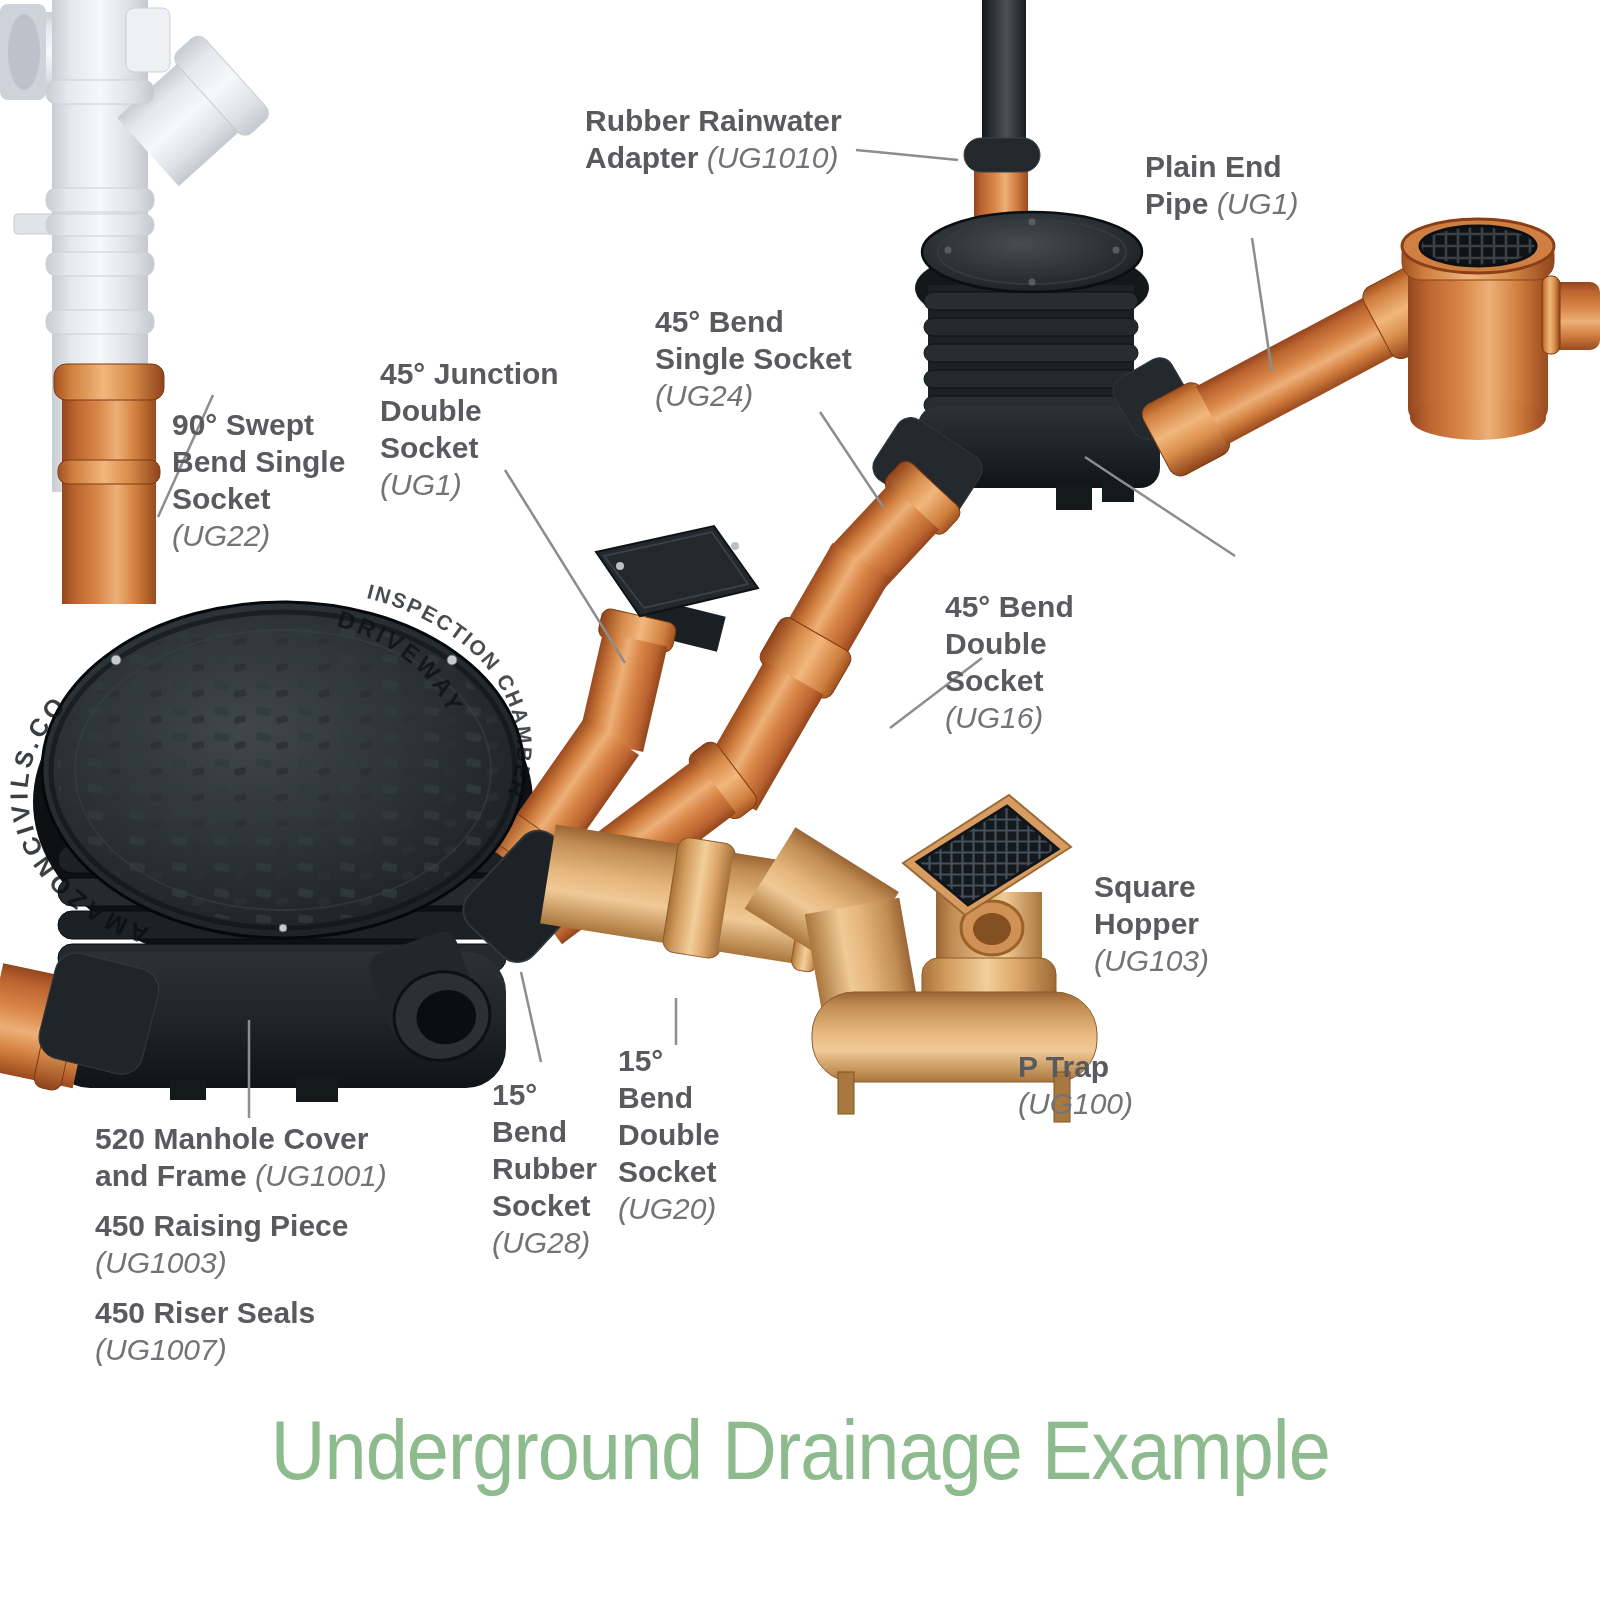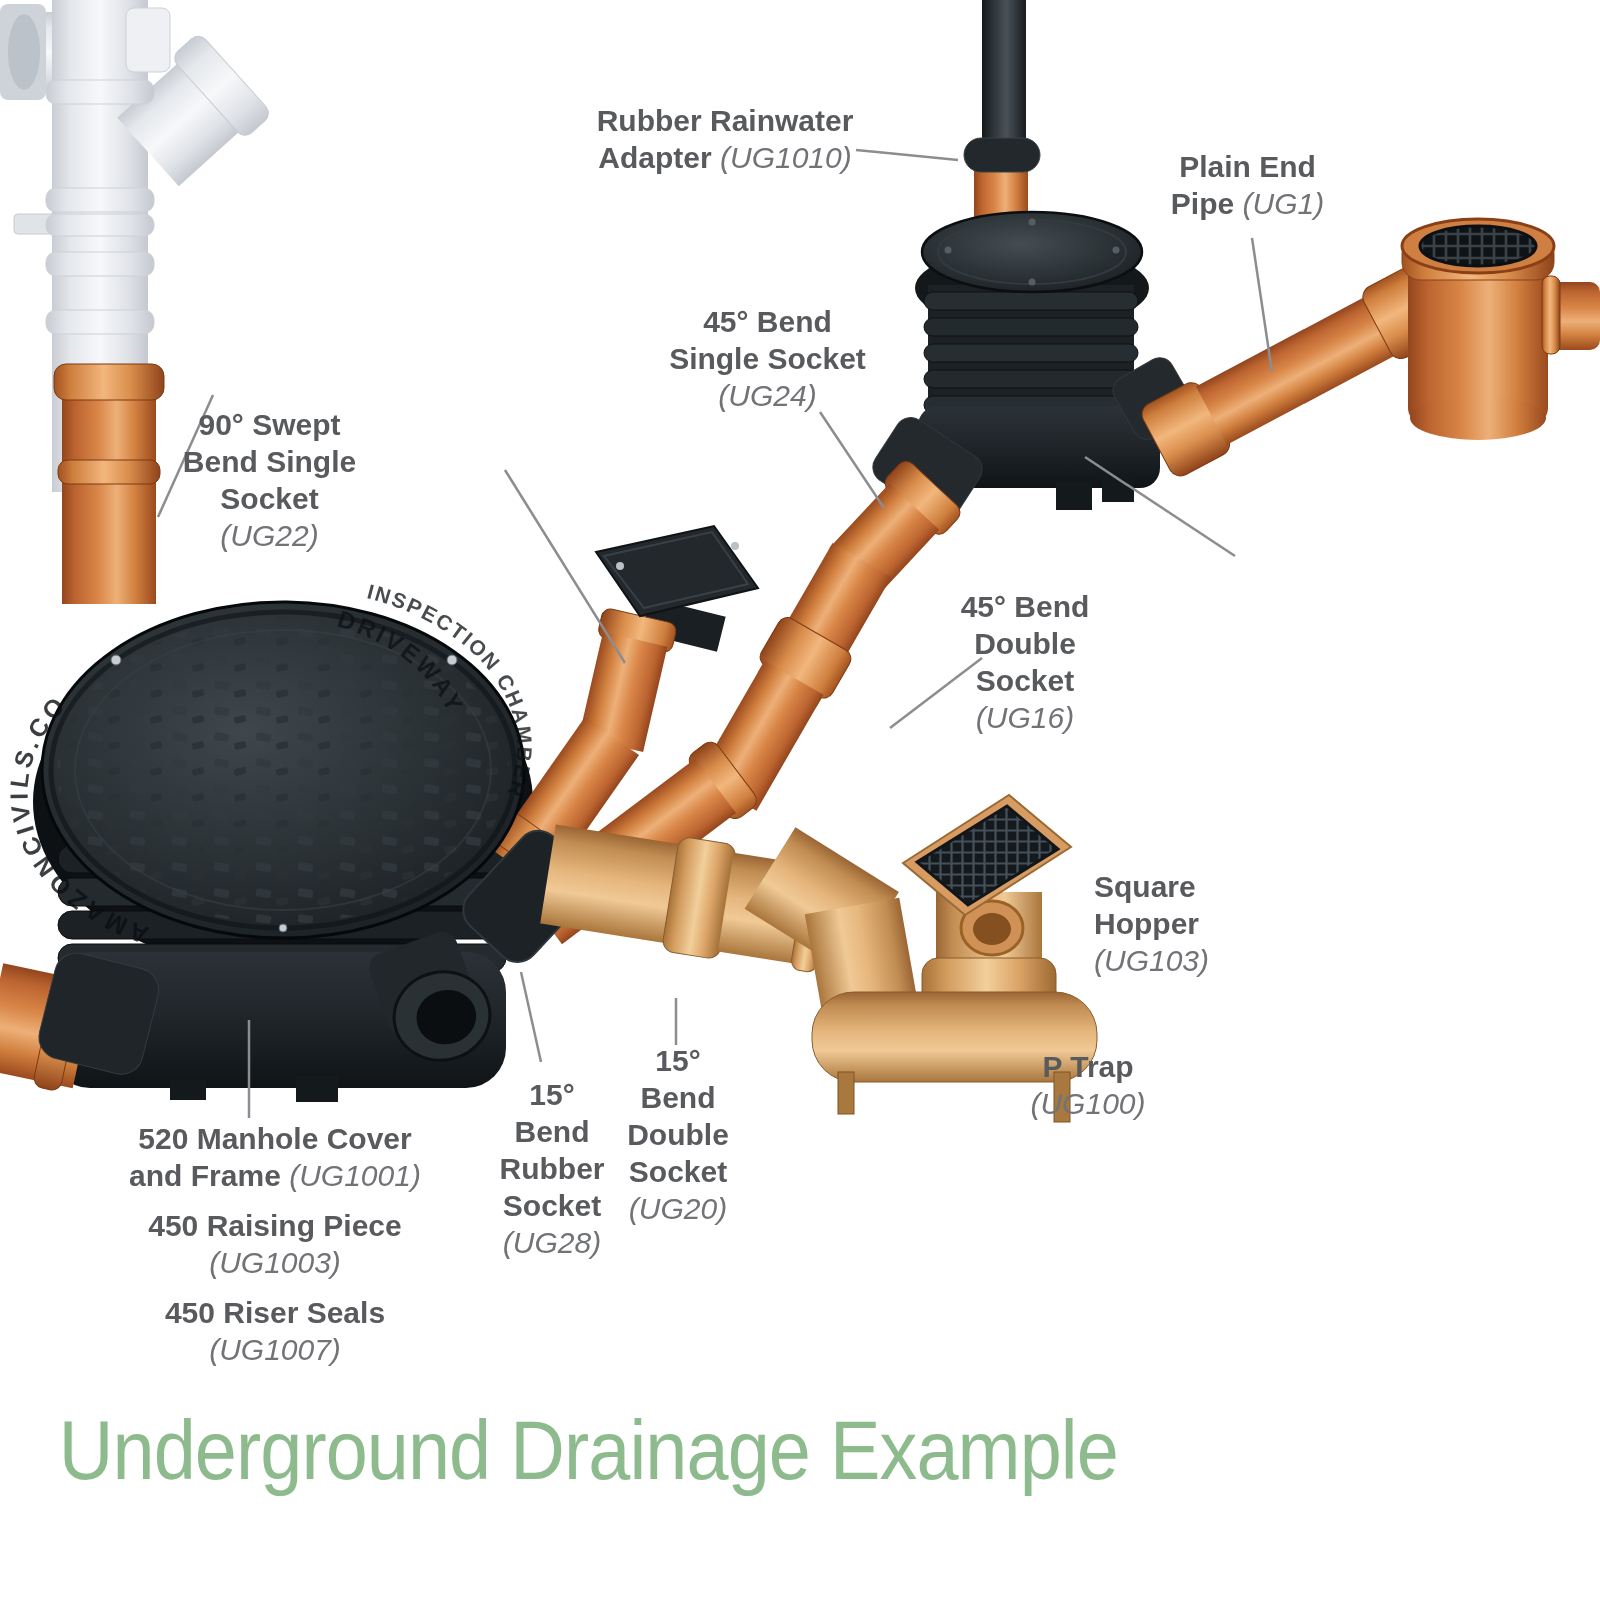--- a/index.html
+++ b/index.html
@@ -1,24 +1,24 @@
 <!DOCTYPE html>
 <html><head>
 <meta charset="utf-8">
 <style>
   html,body{margin:0;padding:0;background:#ffffff;}
   .stage{position:relative;width:1600px;height:1600px;background:#ffffff;overflow:hidden;
          font-family:"Liberation Sans",sans-serif;}
   .scene{position:absolute;left:0;top:0;}
-  .lbl{position:absolute;text-align:center;font-weight:700;font-size:30px;line-height:37px;
+  .lbl{position:absolute;font-weight:700;font-size:30px;line-height:37px;
        color:#595a5d;letter-spacing:0;}
   .lbl .b{font-weight:700;}
   .lbl .i{font-style:italic;font-weight:400;color:#717377;}
   .grp-line{margin-top:13px;}
-  .title{position:absolute;left:0;right:0;top:1404px;text-align:left;}
+  .title{position:absolute;left:0;right:0;top:1404px;text-align:center;}
   .title span{display:inline-block;transform:scaleX(.9);transform-origin:center;
        font-weight:400;font-size:84px;line-height:1.1;color:#8dbb8d;letter-spacing:-1px;}
 </style>
 </head>
 <body>
 
 <div class="stage">
 
 <svg class="scene" width="1600" height="1600" viewBox="0 0 1600 1600">
   <defs>
@@ -339,20 +339,25 @@
   <span class="b">Pipe</span>
   <span class="i">(UG1)</span>
 </div>
 
 <div class="lbl" style="left:655px;top:303px;width:225px">
   <span class="b">45° Bend</span><br>
   <span class="b">Single Socket</span><br>
   <span class="i">(UG24)</span>
 </div>
 
+<div class="lbl" style="left:380px;top:355px;width:200px">
+  <span class="b">45° Junction</span><br>
+  <span class="b">Double Socket</span><br>
+  <span class="i">(UG1)</span>
+</div>
 
 <div class="lbl" style="left:172px;top:406px;width:195px">
   <span class="b">90° Swept</span><br>
   <span class="b">Bend Single</span><br>
   <span class="b">Socket</span><br>
   <span class="i">(UG22)</span>
 </div>
 
 
 <div class="lbl" style="left:945px;top:588px;width:160px">

